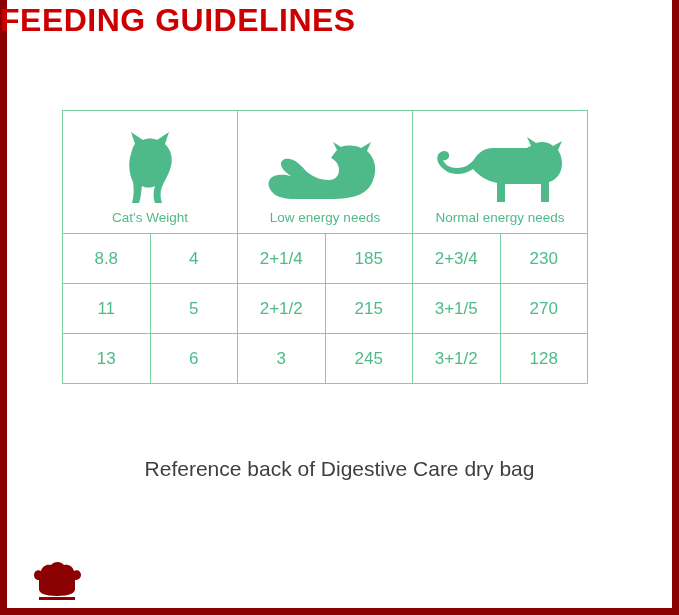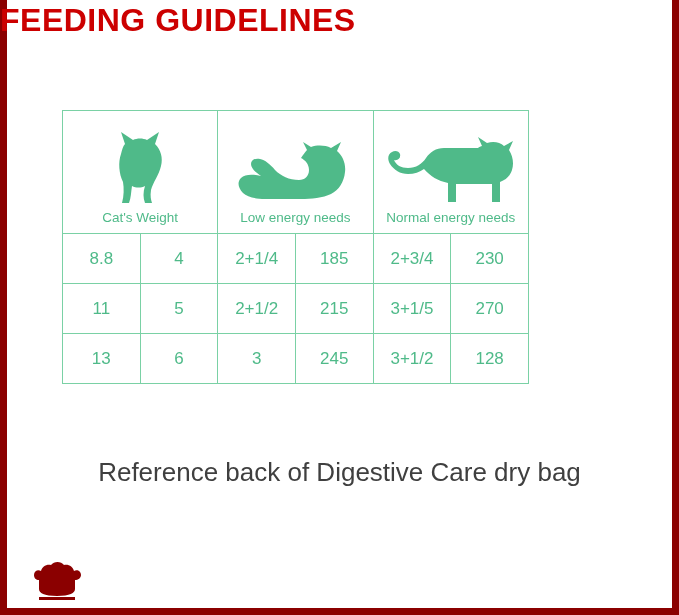--- a/index.html
+++ b/index.html
@@ -49,21 +49,21 @@
     font-size: 32px;
     font-weight: bold;
     letter-spacing: 0.5px;
     font-family: "Liberation Sans", sans-serif;
   }
 
   .table-wrap {
     position: absolute;
     left: 62px;
     top: 110px;
-    width: 467px;
+    width: 526px;
   }
   table.feeding {
     border-collapse: collapse;
     width: 100%;
     table-layout: fixed;
   }
   table.feeding td {
     border: 1.5px solid #7ad1a5;
     color: #4fba89;
     text-align: center;
@@ -105,21 +105,21 @@
     font-size: 18px;
   }
 
   .footnote {
     position: absolute;
     top: 455px;
     left: 0;
     right: 0;
     text-align: center;
     color: #3f3f3f;
-    font-size: 26px;
+    font-size: 21px;
     line-height: 1.35;
     font-family: "Liberation Sans", sans-serif;
   }
 
   .logo {
     position: absolute;
     left: 30px;
     bottom: 14px;
     width: 54px;
     height: 42px;

